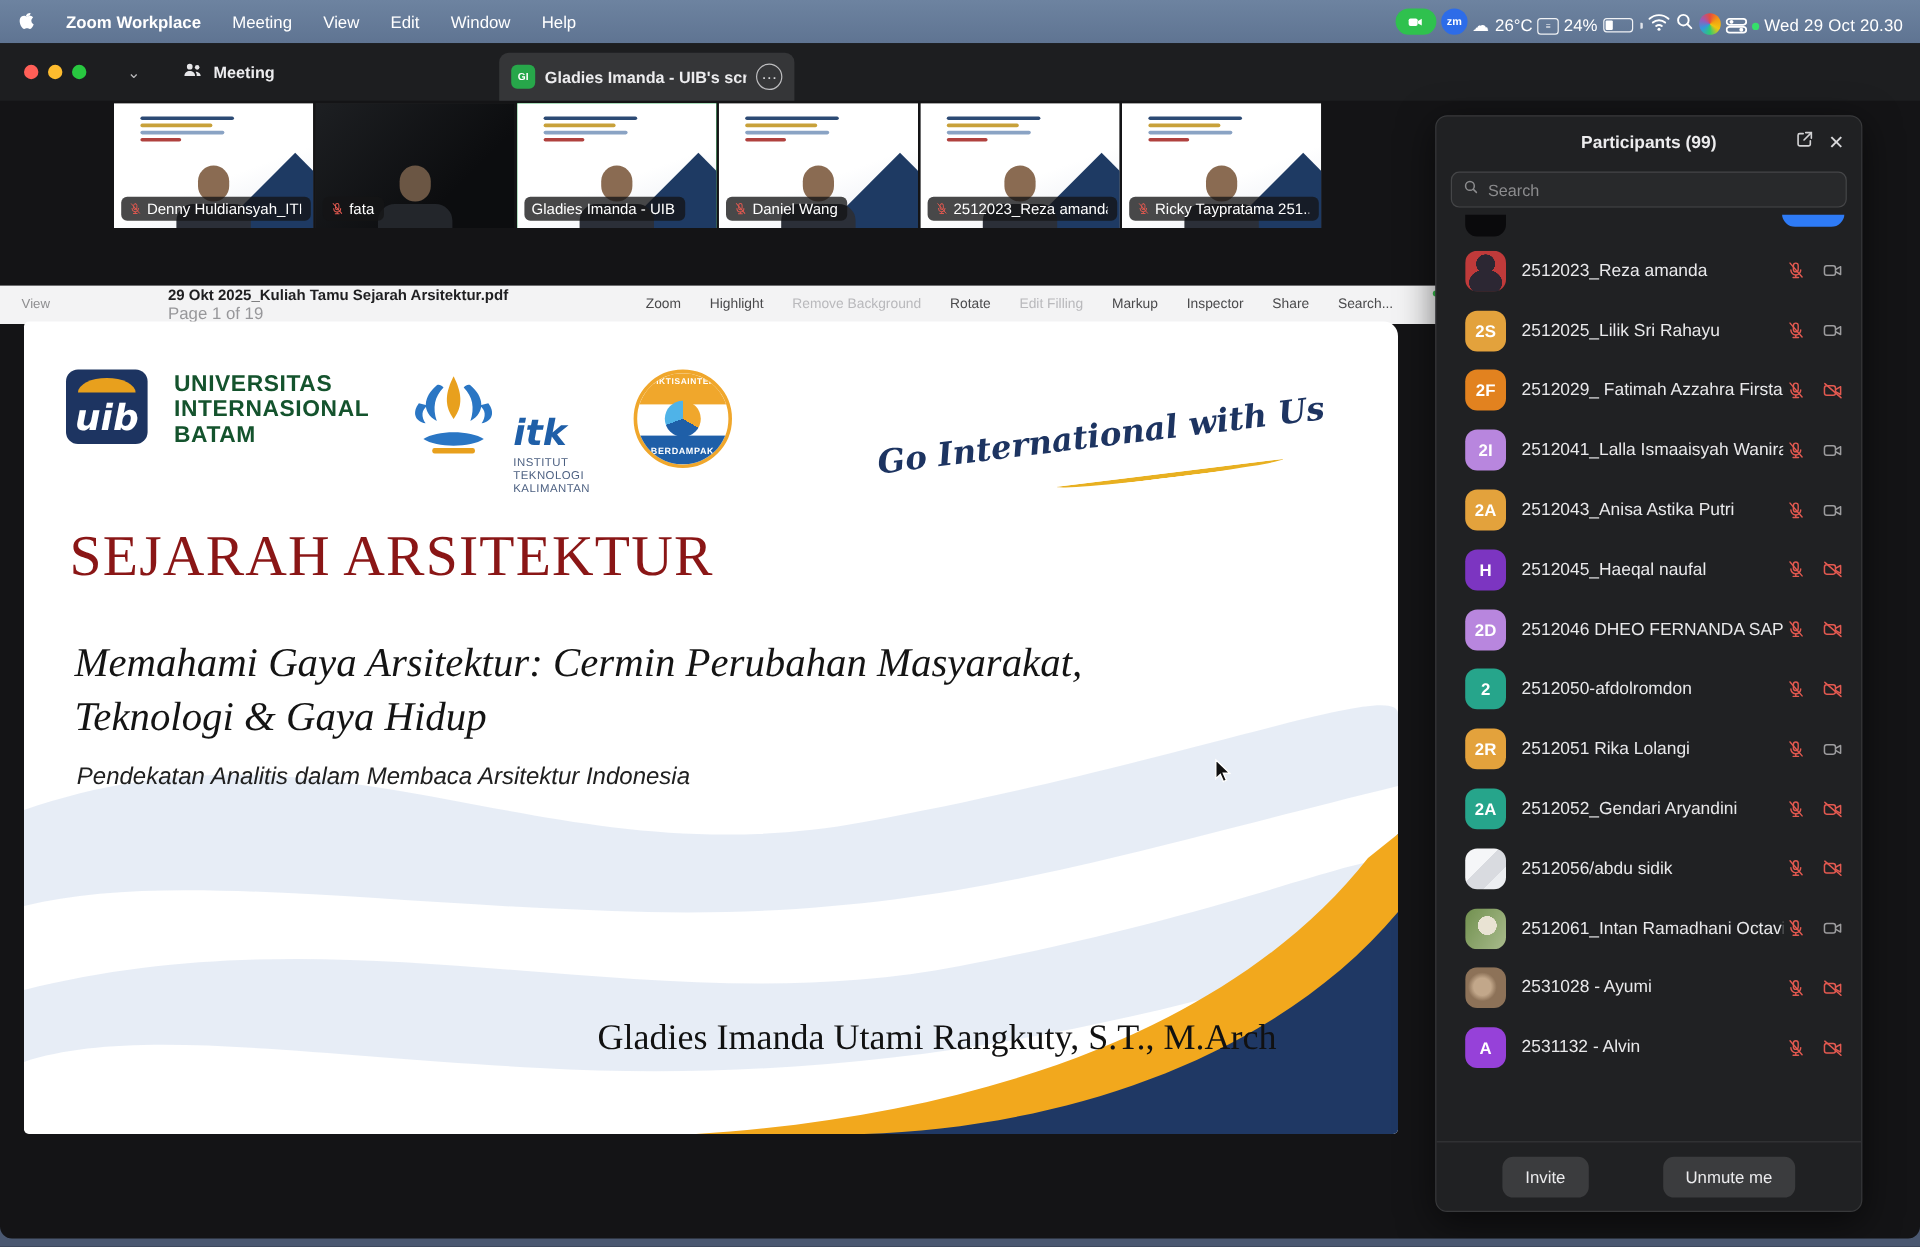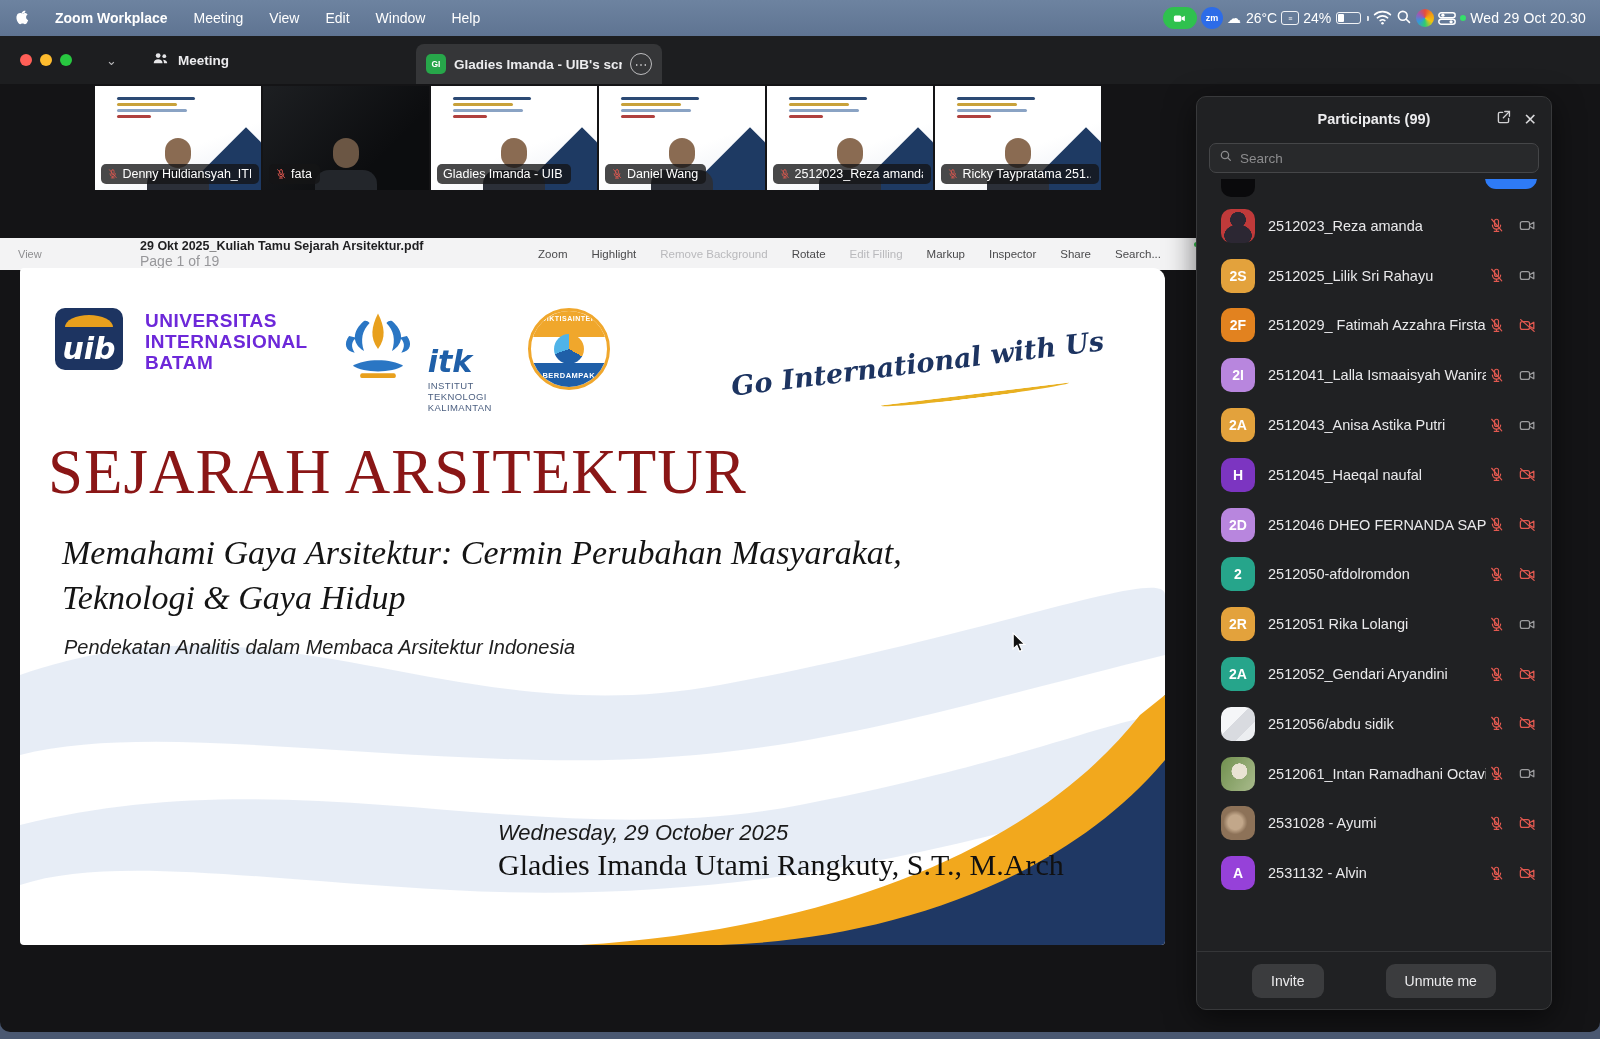--- a/index.html
+++ b/index.html
@@ -6,21 +6,21 @@
   html,body { width:1600px; height:1039px; overflow:hidden; }
   body { font-family:"Liberation Sans", sans-serif; background:#4a5871; position:relative; }
 
   
   .menubar { position:absolute; left:0; top:0; width:1600px; height:36px;
     background:linear-gradient(#6d83a0,#5f7492); display:flex; align-items:center;
     color:#fff; font-size:14px; padding:0 14px; }
   .mb-left { display:flex; align-items:center; gap:26px; }
   .mb-app { font-weight:bold; }
   .mb-item { font-weight:500; }
-  .mb-right { margin-left:auto; display:flex; align-items:center; gap:4px; }
+  .mb-right { margin-left:auto; display:flex; align-items:flex-end; gap:4px; }
   .cam-pill { width:34px; height:22px; border-radius:11px; background:#2fc14e; display:flex; align-items:center; justify-content:center; }
   .zm-badge { width:22px; height:22px; border-radius:50%; background:#2d6ce8; color:#fff; font-size:9px; font-weight:bold; display:flex; align-items:center; justify-content:center; }
   .mb-status { display:flex; align-items:center; gap:5px; font-size:14px; }
   .battery-shell { width:25px; height:12px; border:1.5px solid rgba(255,255,255,.9); border-radius:3px; position:relative; }
   .battery-fill { position:absolute; left:1px; top:1px; bottom:1px; width:24%; background:#fff; border-radius:1px; }
   .battery-cap { width:2px; height:5px; background:rgba(255,255,255,.8); border-radius:0 1px 1px 0; margin-left:1px; }
   .siri-circle { width:18px; height:18px; border-radius:50%; background:conic-gradient(#e74c3c,#f39c12,#f1c40f,#2ecc71,#3498db,#9b59b6,#e74c3c); }
   .cc-icon { display:flex; align-items:center; gap:4px; }
   .cc-dot { width:6px; height:6px; border-radius:50%; background:#35e06a; }
   .input-icon { width:18px; height:14px; border:1.5px solid rgba(255,255,255,.9); border-radius:3px; display:flex; align-items:center; justify-content:center; font-size:7px; color:#fff; }
@@ -66,34 +66,34 @@
   .pdf-page { color:#97979a; font-size:14px; }
   .pdf-tools { margin-left:auto; margin-right:46px; display:flex; gap:24px; font-size:11.5px; color:#4a4a4c; }
   .pdf-tool.disabled { color:#b9b9bc; }
   .share-dot { position:absolute; right:8px; top:4px; width:5px; height:5px; border-radius:50%; background:#35c04c; }
 
   .slide { position:absolute; left:20px; top:232px; width:1145px; height:677px; background:#fff; border-radius:4px 12px 4px 4px; overflow:hidden; }
   .logos { position:absolute; left:35px; top:40px; display:flex; align-items:flex-start; gap:22px; }
   .uib-mark { width:68px; height:62px; background:#1d3461; border-radius:10px; position:relative; display:flex; align-items:flex-end; justify-content:center; }
   .uib-arc { position:absolute; top:7px; left:10px; right:10px; height:12px; border-radius:50% 50% 0 0/100% 100% 0 0; background:#e8a01d; }
   .uib-txt { color:#fff; font-size:30px; font-weight:bold; font-style:italic; line-height:1; padding-bottom:6px; font-family:"DejaVu Sans",sans-serif; }
-  .uib-name { color:#6d28d9; font-weight:bold; font-size:19px; line-height:21px; letter-spacing:.5px; margin-top:2px; }
+  .uib-name { color:#14532d; font-weight:bold; font-size:19px; line-height:21px; letter-spacing:.5px; margin-top:2px; }
   .itk-logo { display:flex; align-items:flex-start; gap:8px; margin-left:6px; }
   .itk-text-block { margin-top:44px; }
   .itk-abbr { color:#1f5fa8; font-size:30px; font-weight:bold; font-style:italic; line-height:20px; font-family:"DejaVu Sans",sans-serif; }
   .itk-lines { color:#4b5f80; font-size:9.5px; line-height:11px; margin-top:8px; letter-spacing:.4px; }
   .dikti-badge { width:82px; height:82px; border-radius:50%; background:#fff; border:3px solid #f0a72c; position:relative; overflow:hidden; margin-left:14px; }
   .dikti-top { position:absolute; top:0; left:0; right:0; height:26px; background:#f0a72c; color:#fff; font-size:7px; font-weight:bold; text-align:center; padding-top:4px; letter-spacing:.5px; }
   .dikti-bottom { position:absolute; bottom:0; left:0; right:0; height:24px; background:#1f5fa8; color:#fff; font-size:7.5px; font-weight:bold; text-align:center; padding-top:8px; letter-spacing:.5px; }
   .dikti-fig { position:absolute; left:50%; top:50%; transform:translate(-50%,-50%); width:30px; height:30px; border-radius:50%; background:conic-gradient(#f0a72c 0 120deg,#1f5fa8 120deg 250deg,#4fb3e8 250deg); }
 
   .tagline { position:absolute; right:60px; top:80px; transform:rotate(-7deg); color:#1d3461; font-size:27px; font-style:italic; font-weight:bold; font-family:"DejaVu Serif", serif; }
   .tagline-swoosh { position:absolute; right:95px; top:122px; width:190px; height:8px; border-radius:50%; border-bottom:4px solid #e8b021; transform:rotate(-7deg); }
 
-  .slide-title { position:absolute; left:28px; top:168px; color:#8a1616; font-family:"Liberation Serif", serif; font-size:63px; letter-spacing:1px; }
+  .slide-title { position:absolute; left:38px; top:168px; color:#8a1616; font-family:"Liberation Serif", serif; font-size:48px; letter-spacing:1px; }
   .slide-sub { position:absolute; left:42px; top:262px; color:#141414; font-family:"Liberation Serif", serif; font-style:italic; font-size:34px; line-height:45px; }
   .slide-subsub { position:absolute; left:44px; top:368px; color:#202020; font-style:italic; font-size:20px; font-weight:500; }
   .slide-date { position:absolute; left:478px; top:552px; color:#1a1a1a; font-style:italic; font-size:22px; font-weight:500; }
   .slide-author { position:absolute; left:478px; top:580px; color:#111; font-family:"Liberation Serif", serif; font-size:30px; }
   .waves { position:absolute; left:0; bottom:0; width:100%; height:420px; pointer-events:none; }
 
   .cursor { position:absolute; left:1012px; top:596px; z-index:40; }
 
   
   .panel { position:absolute; left:1196px; top:60px; width:356px; height:914px; background:#202123;
@@ -427,21 +427,20 @@
       </div>
     </div>
 
     <div class="tagline">Go International with Us</div>
     <div class="tagline-swoosh"></div>
 
     <div class="slide-title">SEJARAH ARSITEKTUR</div>
     <div class="slide-sub" style="white-space:pre-line">Memahami Gaya Arsitektur: Cermin Perubahan Masyarakat,
 Teknologi &amp; Gaya Hidup</div>
     <div class="slide-subsub">Pendekatan Analitis dalam Membaca Arsitektur Indonesia</div>
-    <div class="slide-date">Wednesday, 29 October 2025</div>
     <div class="slide-author">Gladies Imanda Utami Rangkuty, S.T., M.Arch</div>
   </div>
 
   <div class="cursor">
     <svg viewBox="0 0 12 18" width="14" height="21">
         <path d="M1 1 L1 14.5 L4.2 11.5 L6.4 16.6 L8.6 15.6 L6.4 10.6 L11 10.6 Z" fill="#111" stroke="#fff" stroke-width="1"></path>
       </svg>
   </div>
 
   <div class="panel">

